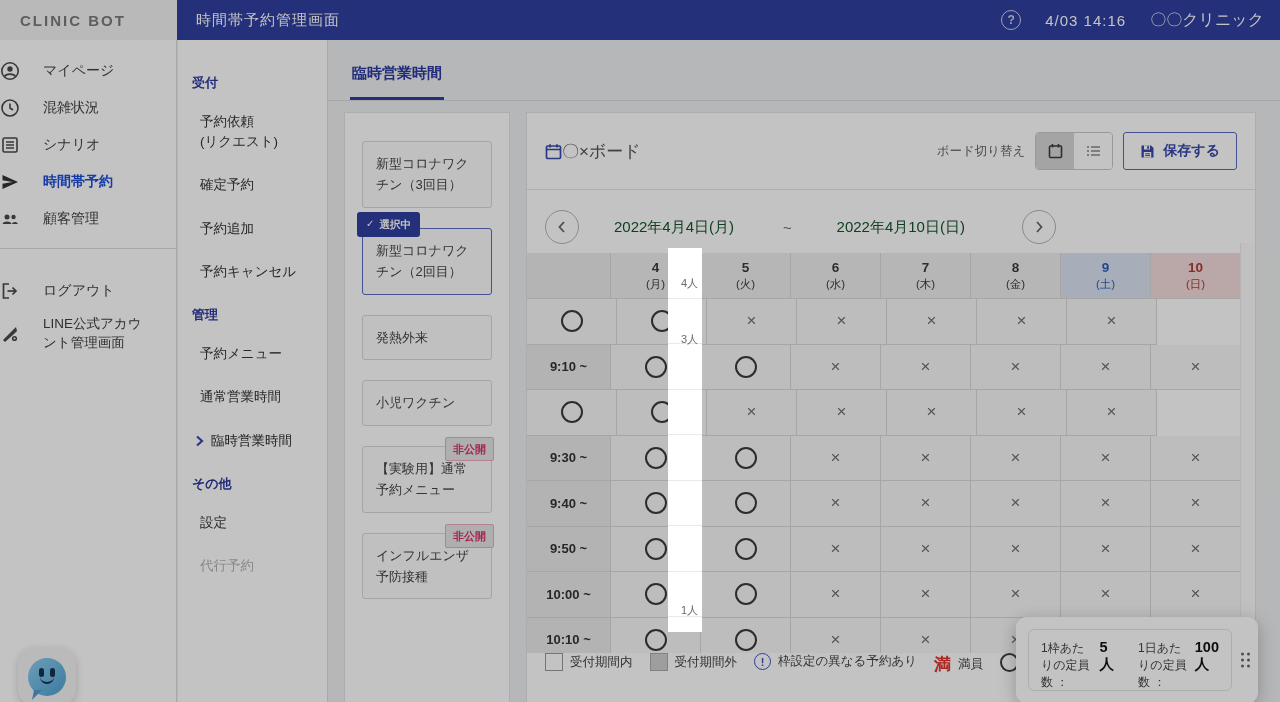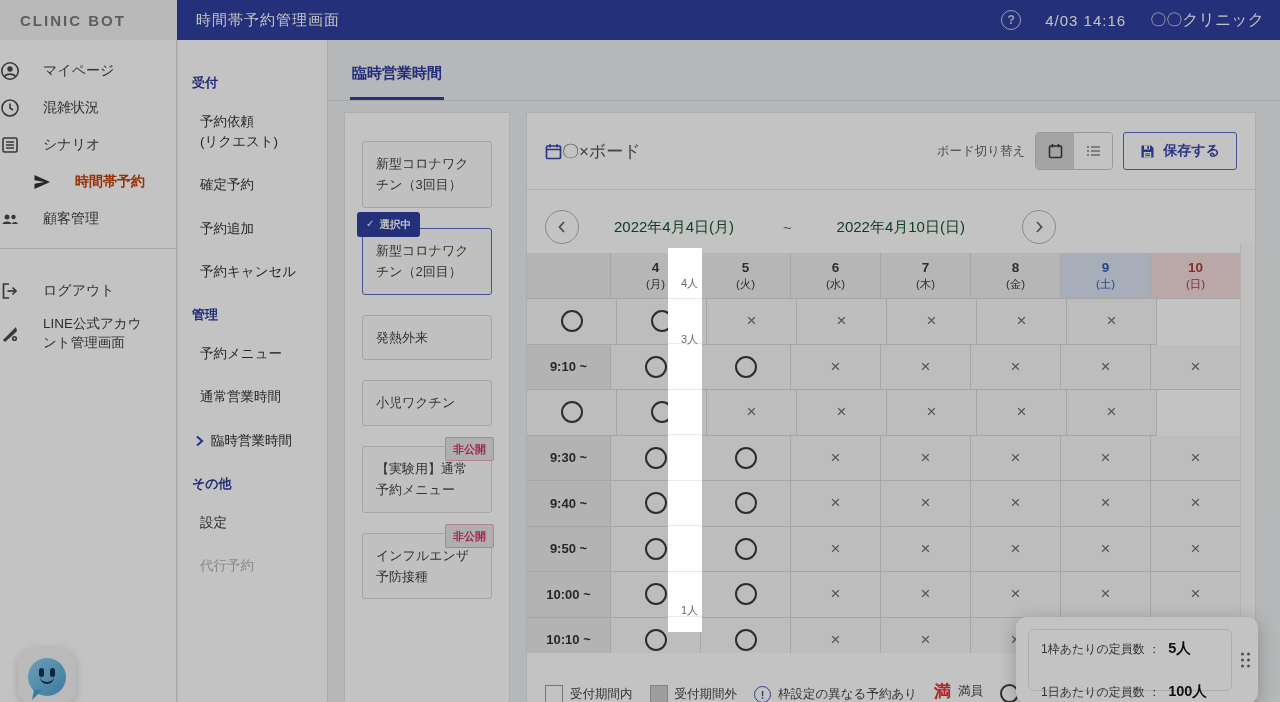--- a/index.html
+++ b/index.html
@@ -14,21 +14,21 @@
   .topbar-title { color:#fff; font-size:15px; margin-left:19px; letter-spacing:1px; }
   .topbar-right { margin-left:auto; display:flex; align-items:center; gap:24px; padding-right:16px; color:#fff; }
   .help-icon { width:20px; height:20px; border:1.6px solid #cdd2ef; border-radius:50%; color:#cdd2ef;
                font-size:12px; font-weight:bold; display:flex; align-items:center; justify-content:center; }
   .top-datetime { font-size:15px; letter-spacing:1px; }
   .top-clinic { font-size:16px; }
 
   
   .sidebar1 { position:absolute; top:40px; left:0; width:177px; bottom:0; background:#ffffff; border-right:1px solid #dcdcdc; z-index:4; }
   .s1-item { display:flex; align-items:center; height:37px; gap:23px; color:#3f3f3f; font-size:14px; cursor:pointer; }
-  .s1-item.active { color:#c2410c; font-weight:bold;margin-left:32px; }
+  .s1-item.active { color:#1d4ed8; font-weight:bold; }
   .s1-item svg { flex:0 0 auto; }
   .s1-group { padding-top:12px; }
   .s1-divider { border-top:1px solid #dcdcdc; margin:11px 0; }
   .s1-item.two-line { height:auto; padding-top:6px; padding-bottom:6px; align-items:center; }
   .s1-item.two-line .s1-label { width:112px; line-height:1.4; font-size:13.5px; }
 
   
   .sidebar2 { position:absolute; top:40px; left:178px; width:150px; bottom:0; background:#ffffff; border-right:1px solid #dcdcdc; z-index:4; padding:24px 0 0 14px; }
   .s2-section-title { color:#2d3a9e; font-weight:bold; font-size:13px; margin:10px 0 20px 0; }
   .s2-item { color:#333; font-size:13.5px; margin:0 0 24px 8px; line-height:1.45; white-space:pre-line; cursor:pointer; }
@@ -83,33 +83,33 @@
   .th.sat { background:#dbe4f3; } .th.sat .dnum, .th.sat .ddow { color:#2d5fb8; }
   .th.sun { background:#f3dbdb; } .th.sun .dnum, .th.sun .ddow { color:#b23a3a; }
   .body-row .td { height:45.5px; display:flex; align-items:center; justify-content:center; background:#f8f8f8; }
   .body-row .td.time { background:#ebebeb; font-size:13px; font-weight:bold; color:#333; }
   .sym-circle { width:22px; height:22px; border:2px solid #3a3a3a; border-radius:50%; }
   .sym-x { font-size:17px; color:#6e6e6e; }
 
   .board-scrollbar { position:absolute; top:130px; right:0; bottom:0; width:15px; background:#fbfbfb; border-left:1px solid #ececec; }
 
   
-  .legend-bar { position:absolute; left:0; right:15px; top:540px; bottom:0; background:#fff; display:flex; align-items:flex-end; padding-left:18px; gap:17px; }
+  .legend-bar { position:absolute; left:0; right:15px; top:540px; bottom:0; background:#fff; display:flex; align-items:flex-start; padding-left:18px; gap:17px; }
   .legend-item { display:flex; align-items:center; gap:7px; color:#444; font-size:12.5px; white-space:nowrap; }
   .lg-square-open { width:18px; height:18px; background:#fff; border:1px solid #9a9a9a; }
   .lg-square-filled { width:18px; height:18px; background:#cfcfcf; border:1px solid #ababab; }
   .lg-alert { width:17px; height:17px; border:1.8px solid #3f51b5; border-radius:50%; color:#3f51b5; font-weight:bold; font-size:11px; display:flex; align-items:center; justify-content:center; }
   .lg-full { color:#e5322e; font-weight:bold; font-size:17px; }
   .lg-circle { width:19px; height:19px; border:2px solid #3f3f3f; border-radius:50%; }
   .lg-x { font-size:19px; color:#555; }
 
   
   .capacity-panel { position:absolute; left:1016px; top:617px; width:242px; height:86px; background:#fff; border-radius:10px;
                     box-shadow:0 4px 18px rgba(0,0,0,0.25); z-index:40; padding:12px 26px 12px 12px; }
-  .capacity-inner { border:1px solid #e3e3e3; border-radius:6px; height:100%; padding:9px 12px; display:flex; flex-direction:column; justify-content:space-between;gap:24px; }
+  .capacity-inner { border:1px solid #e3e3e3; border-radius:6px; height:100%; padding:9px 12px; display:flex; flex-direction:row; justify-content:space-between;gap:24px; }
   .cap-row { display:flex; align-items:baseline; font-size:12px; color:#444; }
   .cap-value { font-size:14.5px; font-weight:bold; color:#111; margin-left:8px; }
   .drag-grip { position:absolute; right:8px; top:50%; transform:translateY(-50%); display:grid; grid-template-columns:3px 3px; gap:3px; cursor:grab; }
   .drag-grip i { width:3px; height:3px; background:#666; border-radius:50%; }
 
   
   .bot-btn { position:absolute; left:18px; top:648px; width:58px; height:58px; background:#f4f4f4; border-radius:17px;
              box-shadow:0 2px 8px rgba(0,0,0,0.18); z-index:10; display:flex; align-items:center; justify-content:center; cursor:pointer; }
   .bot-bubble { position:relative; width:38px; height:38px; border-radius:50%; background:linear-gradient(135deg,#8fd0ef 0%,#4e9fd3 100%); }
   .bot-bubble::after { content:""; position:absolute; left:4px; bottom:-4px; width:10px; height:10px; background:#4e9fd3;

